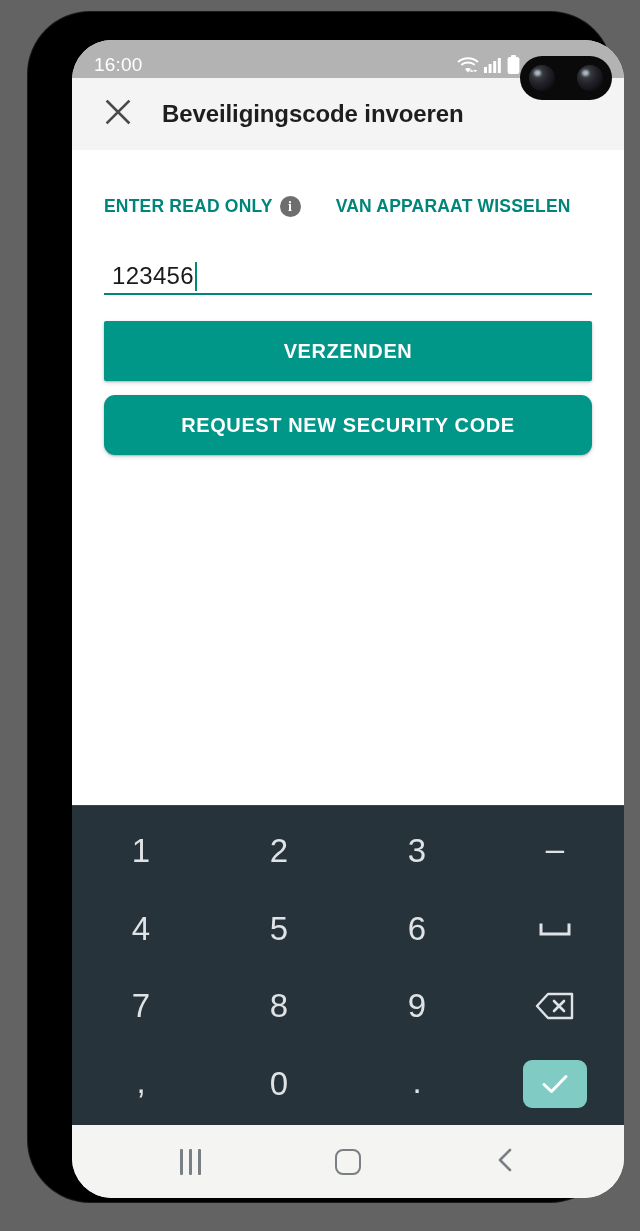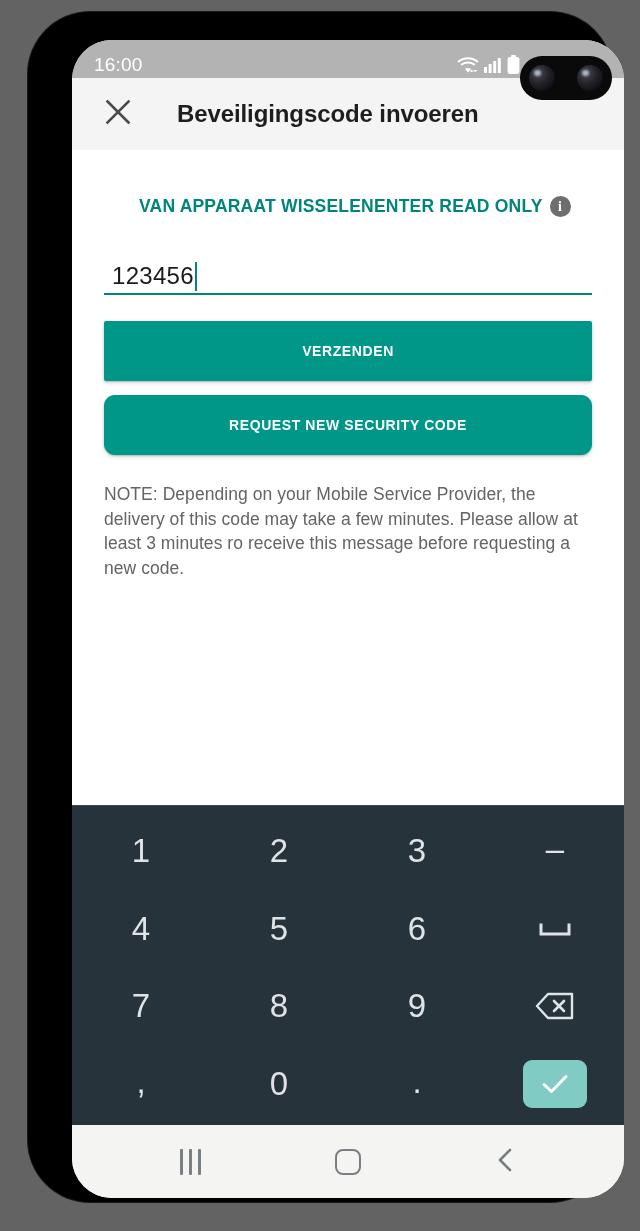--- a/index.html
+++ b/index.html
@@ -108,21 +108,20 @@
   }
 
   
   .appbar {
     height: 72px;
     background: #f4f4f4;
     display: flex;
     align-items: center;
     padding-left: 22px;
     box-sizing: border-box;
-    gap: 15px;
   }
   .close-btn {
     width: 48px; height: 48px;
     display: flex; align-items: center; justify-content: center;
     cursor: pointer;
   }
   .appbar-title {
     font-size: 24px;
     font-weight: bold;
     color: #1e1e1e;
@@ -195,21 +194,21 @@
 
   .btn {
     margin-top: 24px;
     width: 100%;
     height: 60px;
     background: #009688;
     color: #ffffff;
     border: none;
     border-radius: 2px;
     font-family: "Liberation Sans", sans-serif;
-    font-size: 14px;
+    font-size: 20px;
     font-weight: bold;
     letter-spacing: .6px;
     cursor: pointer;
     box-shadow: 0 1px 2px rgba(0,0,0,.22), 0 2px 5px rgba(0,0,0,.12);
   }
   .btn.primary { margin-top: 26px; }
   .btn.secondary { margin-top: 14px; border-radius: 11px; }
 
   .note {
     margin-top: 27px;
@@ -336,36 +335,35 @@
               <path d="M3.5 3.5 L24.5 24.5 M24.5 3.5 L3.5 24.5" stroke="#4a4a4a" stroke-width="2.6" stroke-linecap="square"></path>
             </svg>
           </span>
         </div>
         <div class="appbar-title">Beveiligingscode invoeren</div>
       </div>
 
       <div class="content">
 
         <div class="link-row">
-          <span class="link second">VAN APPARAAT WISSELEN</span>
           <span class="link">
             <span>ENTER READ ONLY</span>
             <span class="info-icon">i</span>
           </span>
+          <span class="link second">VAN APPARAAT WISSELEN</span>
         </div>
 
         <div class="input-wrap">
           <span class="input-value">123456</span>
           <span class="caret"></span>
         </div>
 
         <button class="btn primary">VERZENDEN</button>
         <button class="btn secondary">REQUEST NEW SECURITY CODE</button>
 
-        <div class="note">NOTE: Depending on your Mobile Service Provider, the delivery of this code may take a few minutes. Please allow at least 3 minutes ro receive this message before requesting a new code.</div>
       </div>
 
       <div class="keypad" id="keypad">
           <div class="krow">
             <div class="key">
               <span>1</span>
             </div>
             <div class="key">
               <span>2</span>
             </div>

